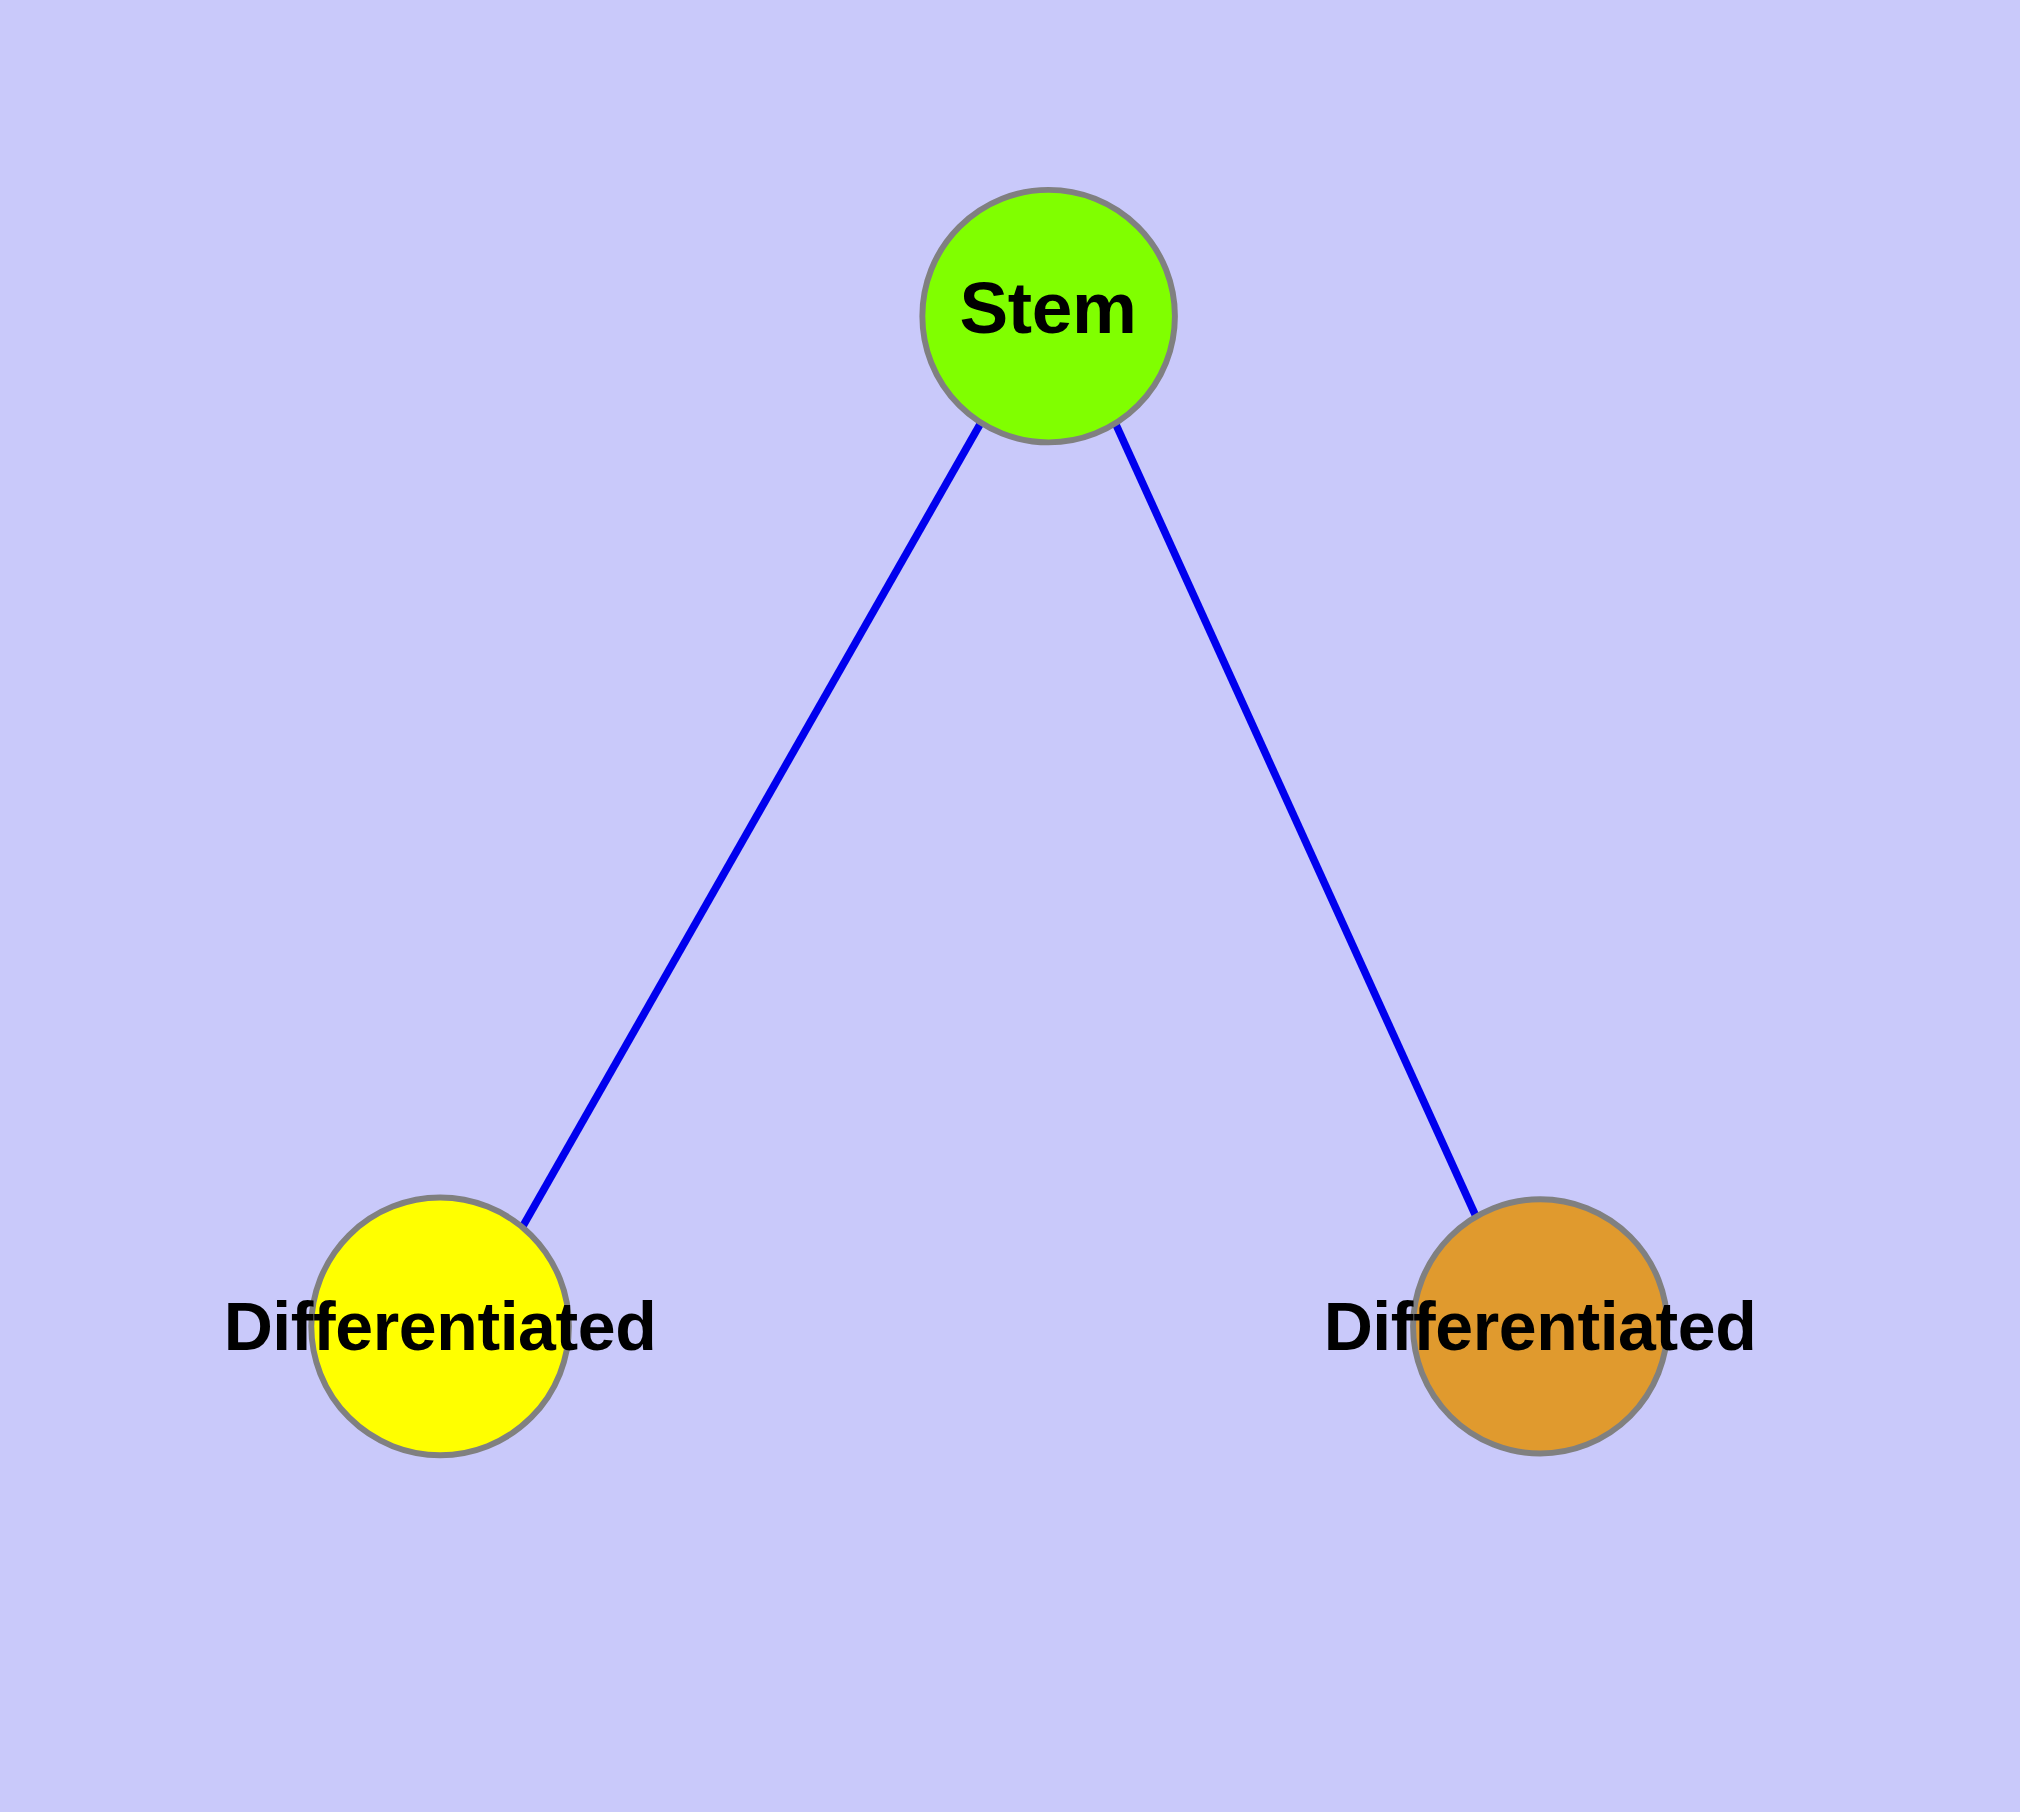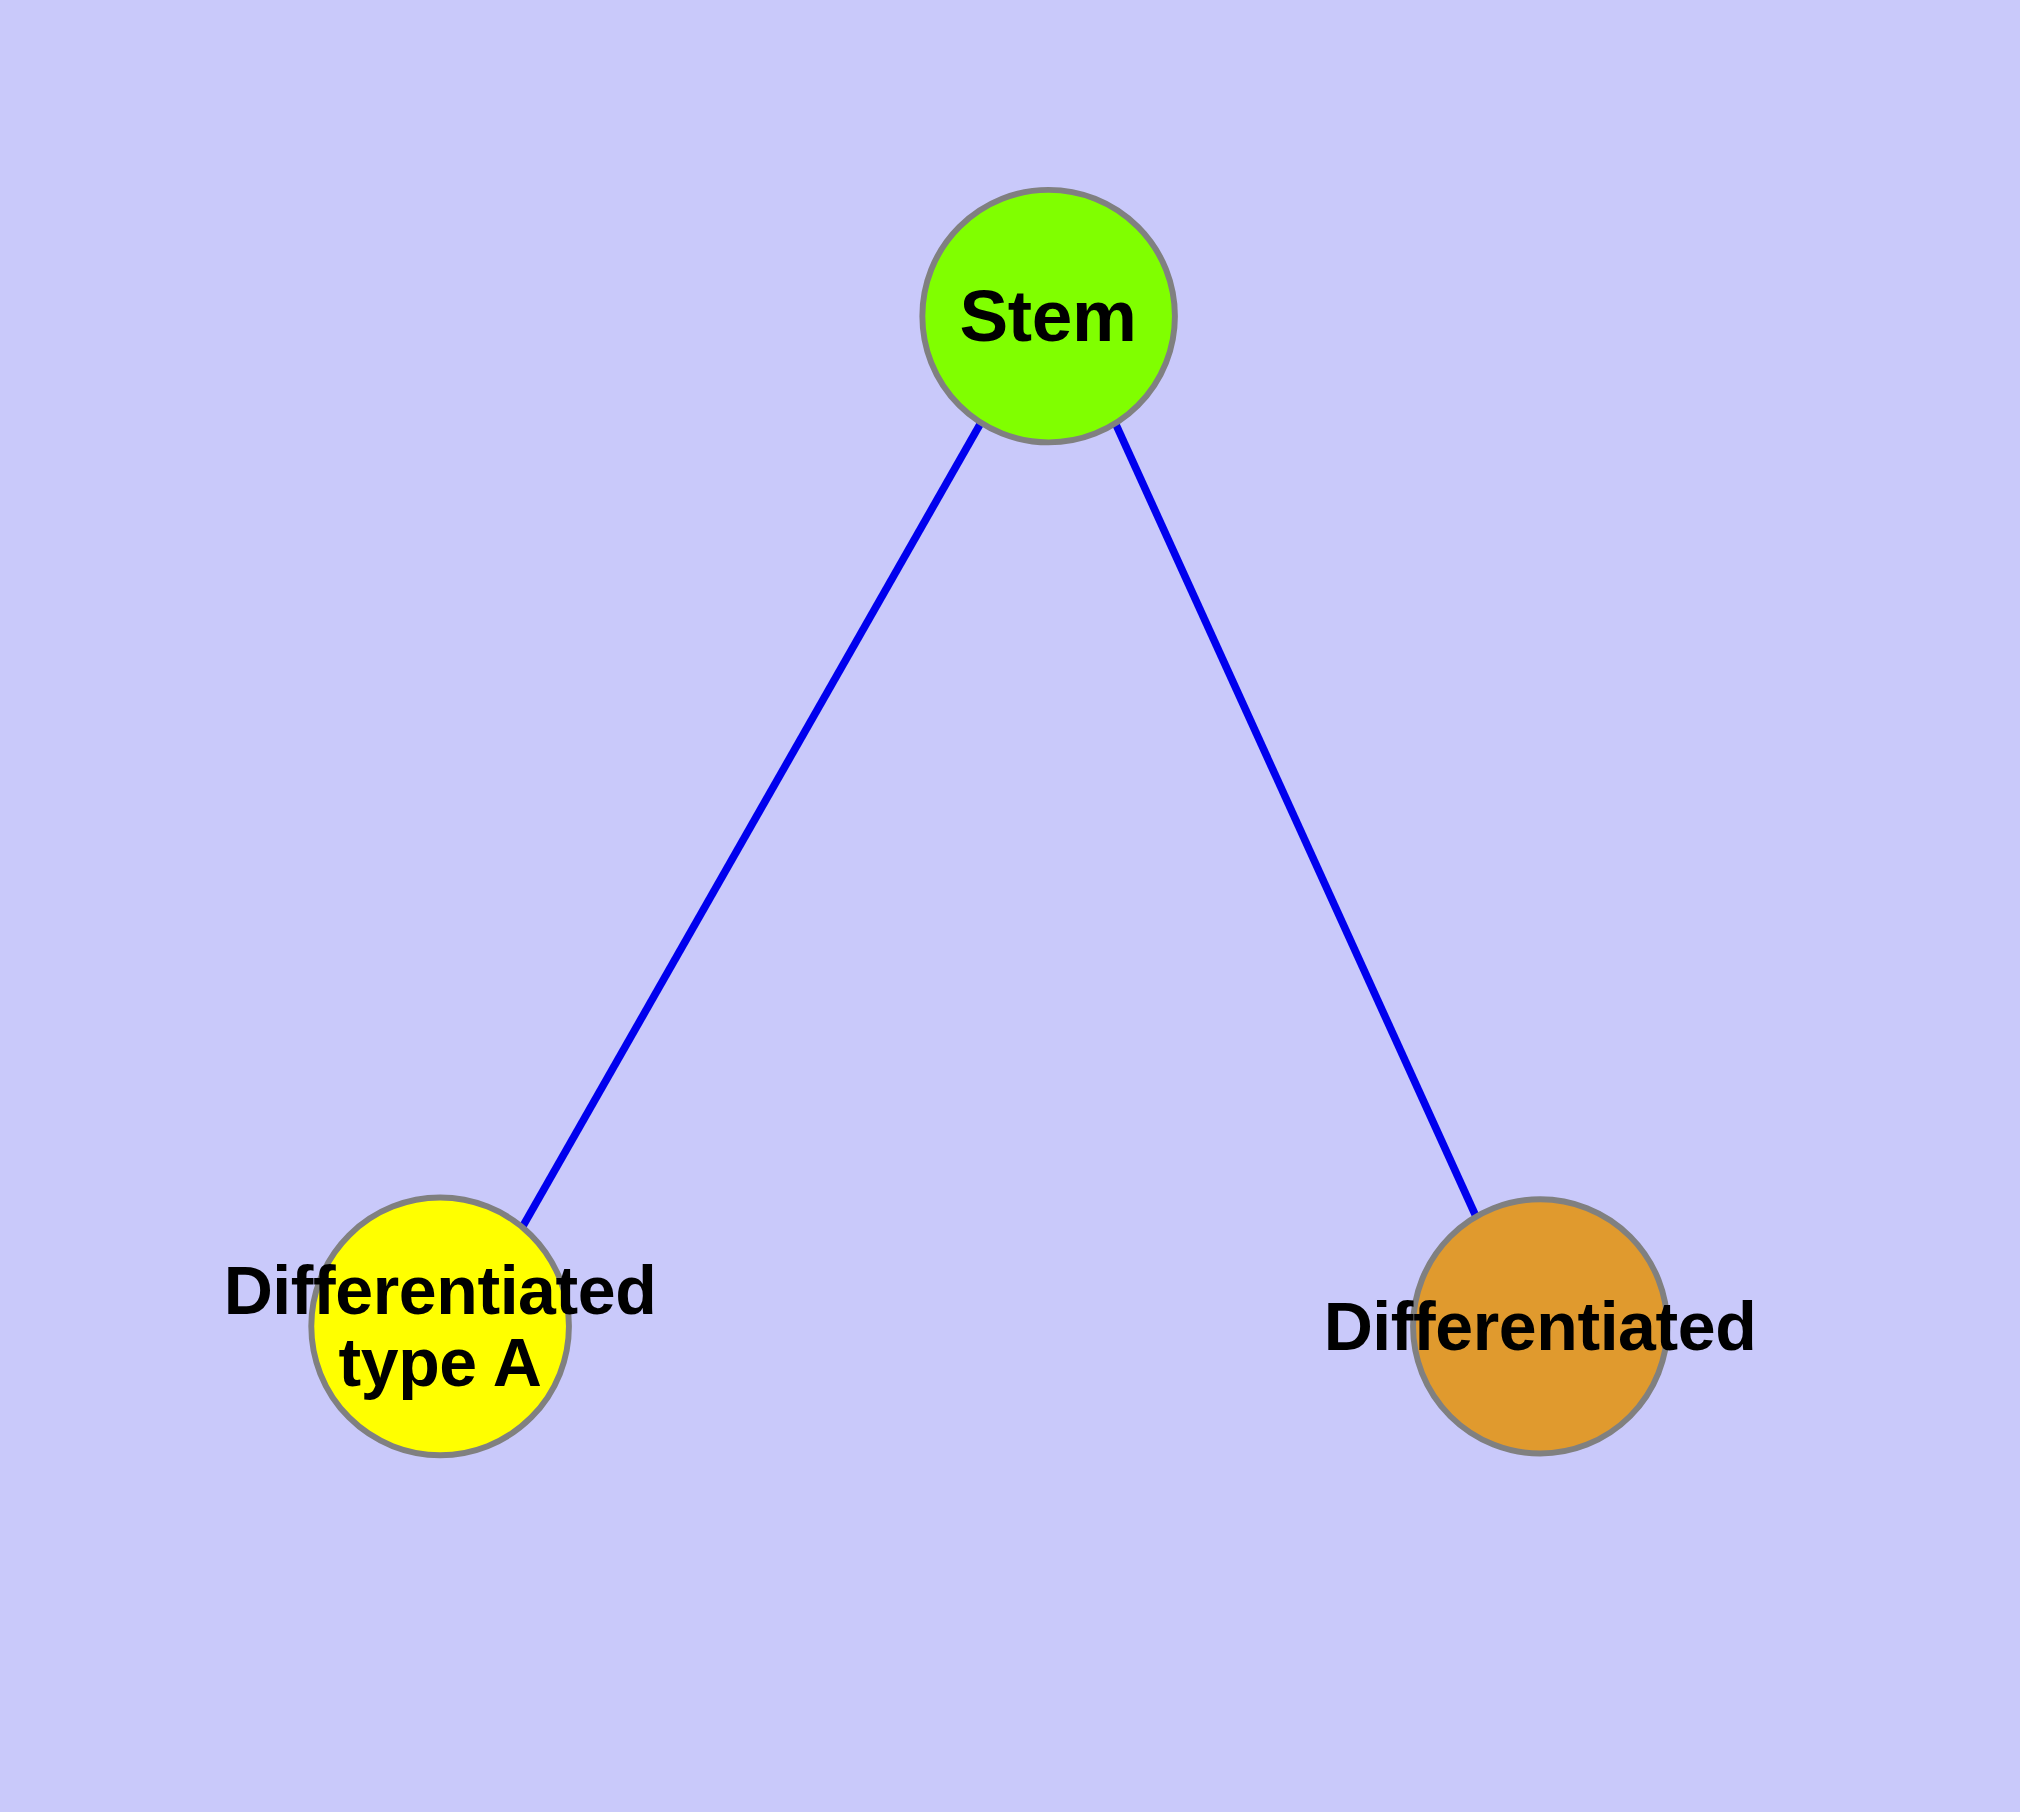--- a/index.html
+++ b/index.html
@@ -58,27 +58,26 @@
       <line stroke-linecap="butt" x1="1316" y1="500" x2="1742" y2="1437" stroke="#0000ee" stroke-width="9"></line>
     </g>
 
     <g>
       <circle cx="1237" cy="373" r="149" fill="#80ff00" stroke="#808080" stroke-width="7"></circle>
       <circle cx="519" cy="1565" r="152" fill="#ffff00" stroke="#808080" stroke-width="7"></circle>
       <circle cx="1817" cy="1565" r="150" fill="#e09a2e" stroke="#808080" stroke-width="7"></circle>
     </g>
   </svg>
 
-  <div class="node-label single" style="left: 1048px; top: 316px; color: rgb(0, 0, 0);">
+  <div class="node-label single" style="left: 1048px; top: 308px; color: rgb(0, 0, 0);">
     <div>Stem</div>
   </div>
 
   <div class="node-label two-line" style="left: 440px; top: 1326px; color: rgb(0, 0, 0);">
     <div>Differentiated</div>
-    <div>type A</div>
   </div>
 
   <div class="node-label two-line" style="left: 1540px; top: 1326px; color: rgb(0, 0, 0);">
     <div>Differentiated</div>
   </div>
 
 </div>
 
 
 </body></html>

